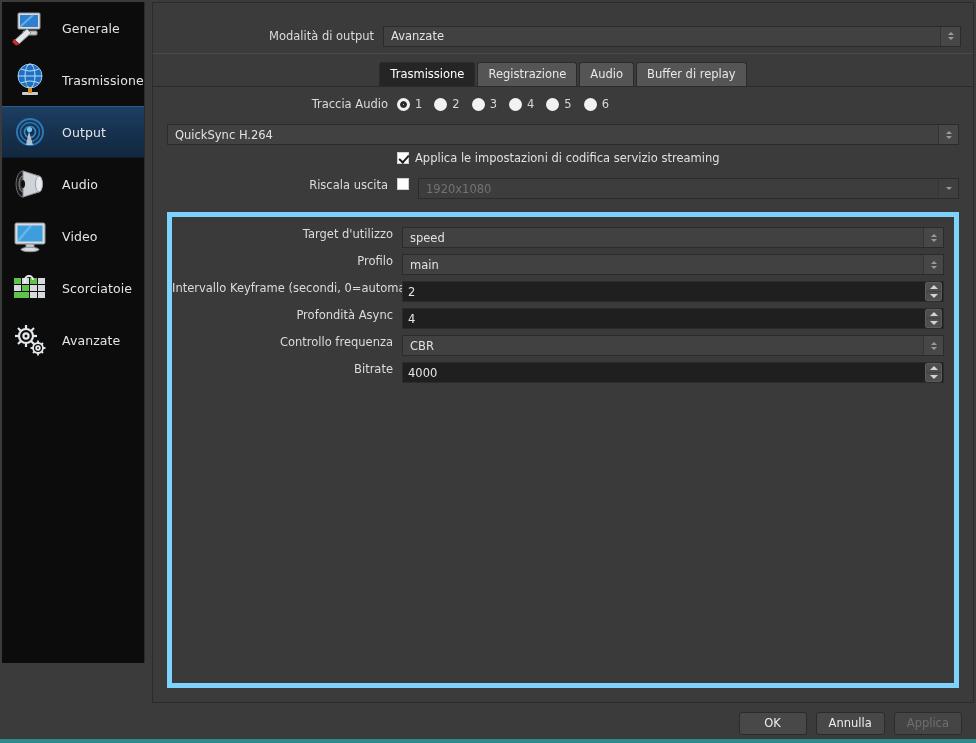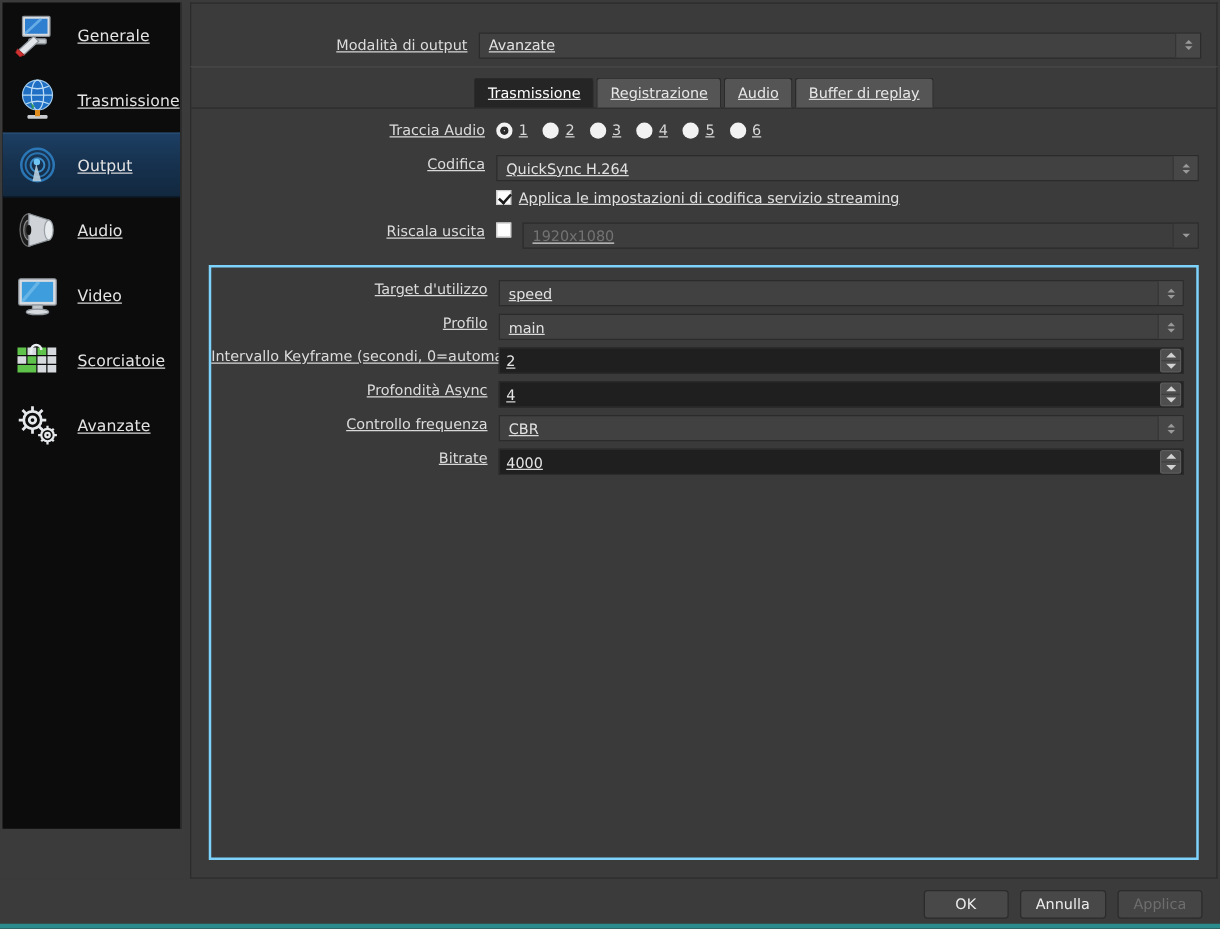--- a/index.html
+++ b/index.html
@@ -29,21 +29,20 @@
     height: 4px;
     background: #2a8c8c;
   }
 
   
   .body-split {
     display: flex;
     flex: 1;
     min-height: 0;
     padding: 0;
-    text-decoration: underline;
   }
 
   
   .sidebar {
     width: 143px;
     background: #0c0c0c;
     border-right: 1px solid #2a2a2a;
     margin: 2px 0 40px 2px;
     box-sizing: border-box;
     overflow: hidden;
@@ -295,21 +294,21 @@
     border-width: 0 2px 2px 0;
     transform: rotate(42deg);
   }
   .chk-lbl { margin-left: 6px; font-size: 11.5px; color: #e0e0e0; white-space: nowrap; }
 
   
   .groupbox {
     flex: 1;
     min-height: 0;
     margin-top: 7px;
-    border: 2px solid #7dd3fc;
+    border: 5px solid #7dd3fc;
     background: #3a3a3a;
     padding: 10px 10px 10px 0;
     box-sizing: border-box;
   }
 
   
   .footer {
     height: 40px;
     flex: 0 0 40px;
     display: flex;
@@ -519,21 +518,20 @@
               <span class="radio-txt">5</span>
             </label>
             <label class="radio-opt">
               <span class="radio-dot"></span>
               <span class="radio-txt">6</span>
             </label>
           </div>
         </div>
 
         <div class="frow">
-          <div class="flabel">Codifica</div>
           <div class="combo">
             <div class="cval">QuickSync H.264</div>
             <div class="combo-btn">
               <div class="car-up"></div>
                 <div class="car-dn"></div>
             </div>
           </div>
         </div>
 
         <div class="frow">

